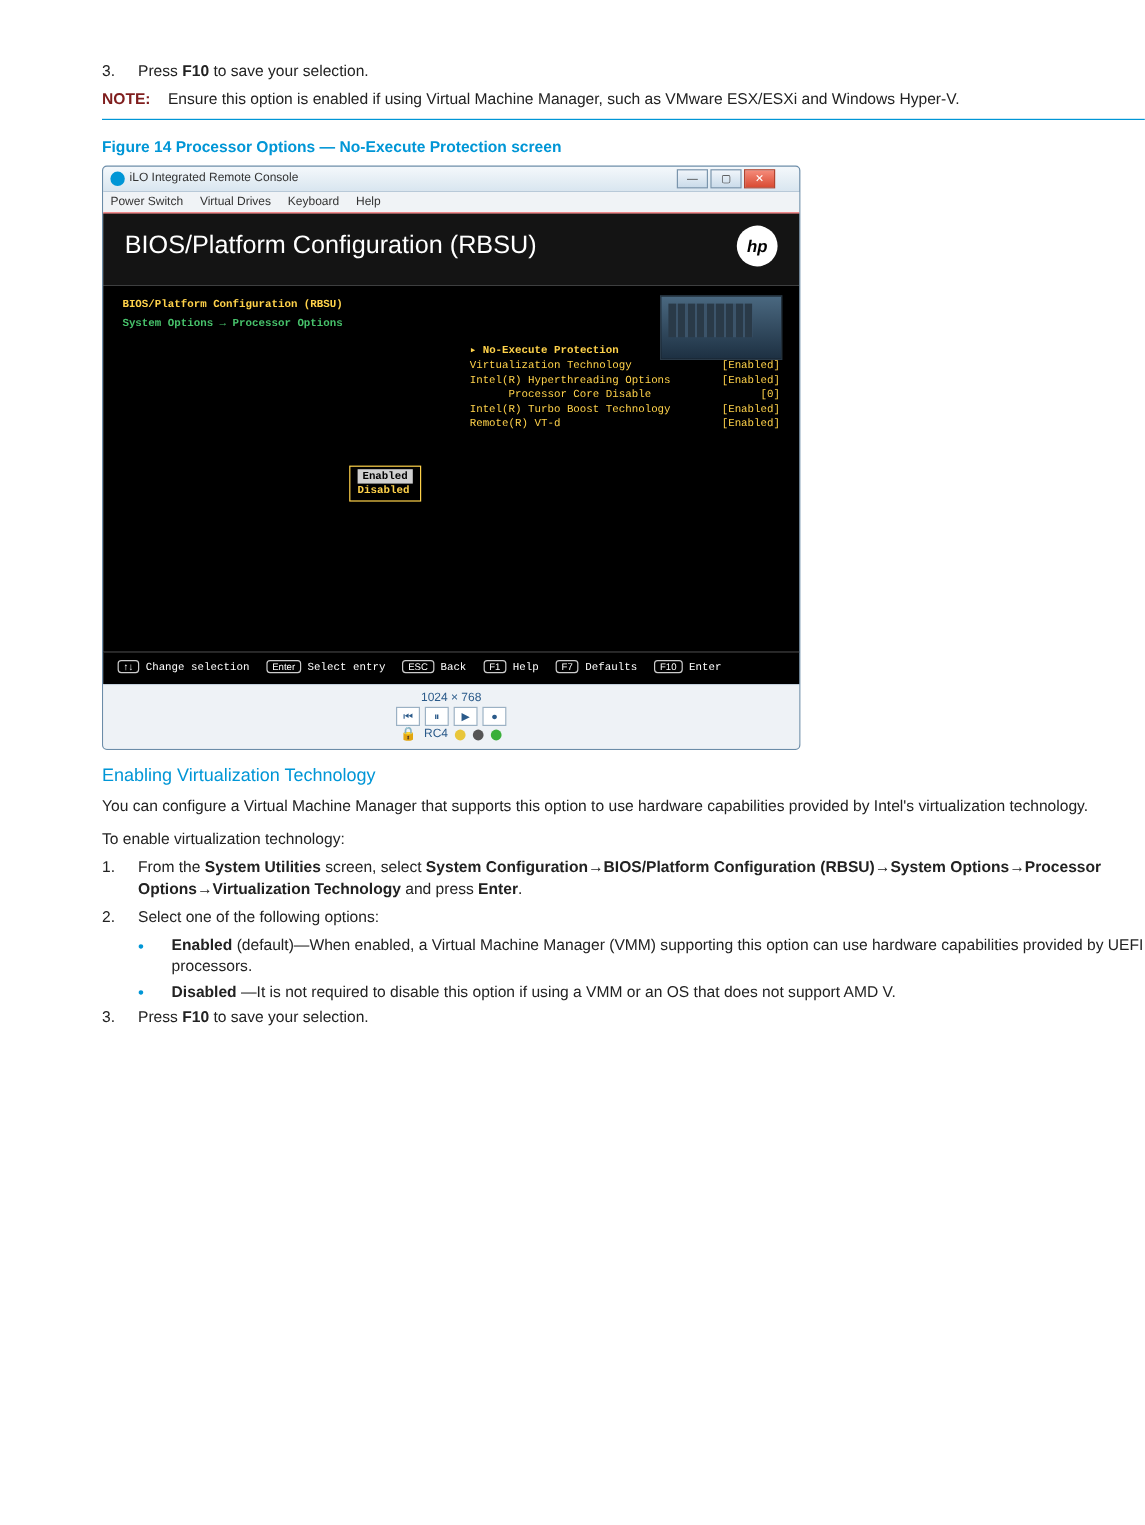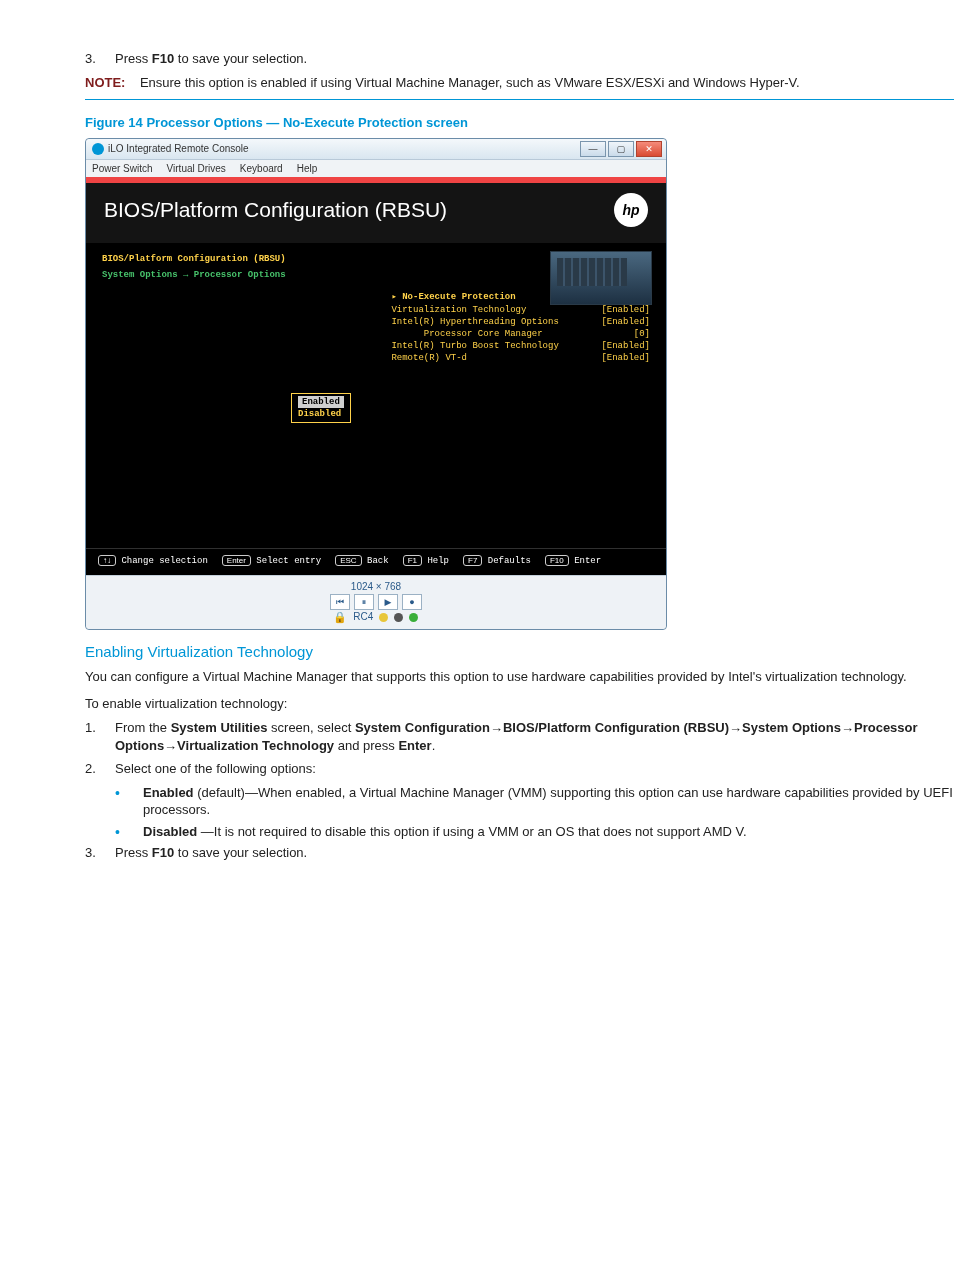--- a/index.html
+++ b/index.html
@@ -69,41 +69,41 @@
     border-radius: 4px;
     background: #e9eef3;
     font-family: "Segoe UI", Tahoma, sans-serif;
     font-size: 10px;
     color: #333;
   }
   .shot-titlebar {
     display: flex;
     align-items: center;
     justify-content: space-between;
-    padding: 2px 0 2px 6px;
+    padding: 2px 16px 2px 6px;
     background: linear-gradient(#f4f8fb,#d9e6f0);
     border-bottom: 1px solid #b8c9d8;
     border-radius: 4px 4px 0 0;
   }
   .shot-title-left { display:flex; align-items:center; gap:4px; }
   .hp-mini {
     width:12px; height:12px; border-radius:50%;
     background:#0096d6; display:inline-block;
     position:relative;
   }
   .winbtns { display:flex; gap:2px; padding-right:4px; }
   .winbtn {
     width:24px; height:14px; border:1px solid #7a95ad;
     background:linear-gradient(#f0f5fa,#cadbea);
     display:flex; align-items:center; justify-content:center;
     font-size:9px; color:#333;
   }
   .winbtn.close { background:linear-gradient(#f58b7a,#d94b33); color:#fff; border-color:#b0432f;}
   .shot-menubar {
-    background:#f0f3f6; border-bottom:6px solid #ef4444;
+    background:#f0f3f6; border-bottom:1px solid #ef4444;
     padding:2px 6px; display:flex; gap:14px;
     font-size:10px; color:#333;
   }
   .shot-header {
     background:#141414; color:#fff;
     padding:10px 18px 16px 18px;
     display:flex; align-items:center; justify-content:space-between;
   }
   .shot-header-title {
     font-family: Arial, sans-serif;
@@ -235,21 +235,21 @@
           </div>
           <div class="opt-row">
             <div class="opt-label">  Virtualization Technology</div>
             <div class="opt-val">[Enabled]</div>
           </div>
           <div class="opt-row">
             <div class="opt-label">  Intel(R) Hyperthreading Options</div>
             <div class="opt-val">[Enabled]</div>
           </div>
           <div class="opt-row">
-            <div class="opt-label">  Processor Core Manager</div>
+            <div class="opt-label">  Processor Core Disable</div>
             <div class="opt-val">[0]</div>
           </div>
           <div class="opt-row">
             <div class="opt-label">  Intel(R) Turbo Boost Technology</div>
             <div class="opt-val">[Enabled]</div>
           </div>
           <div class="opt-row">
             <div class="opt-label">  Remote(R) VT-d</div>
             <div class="opt-val">[Enabled]</div>
           </div>

